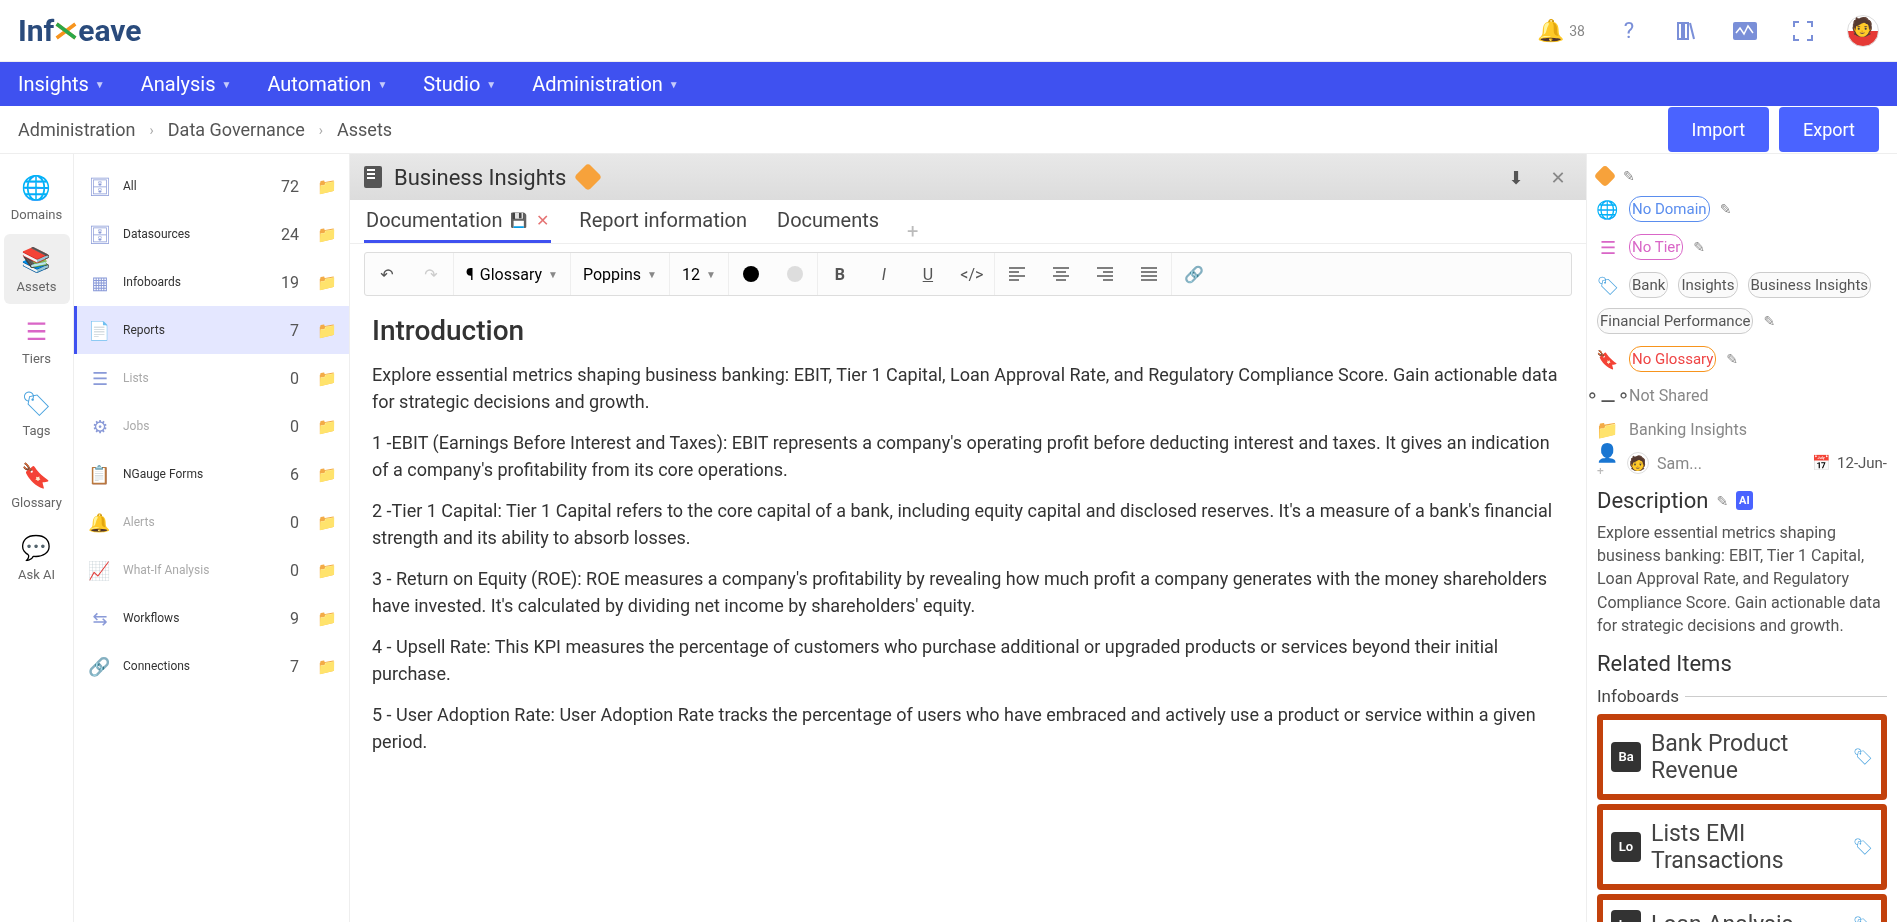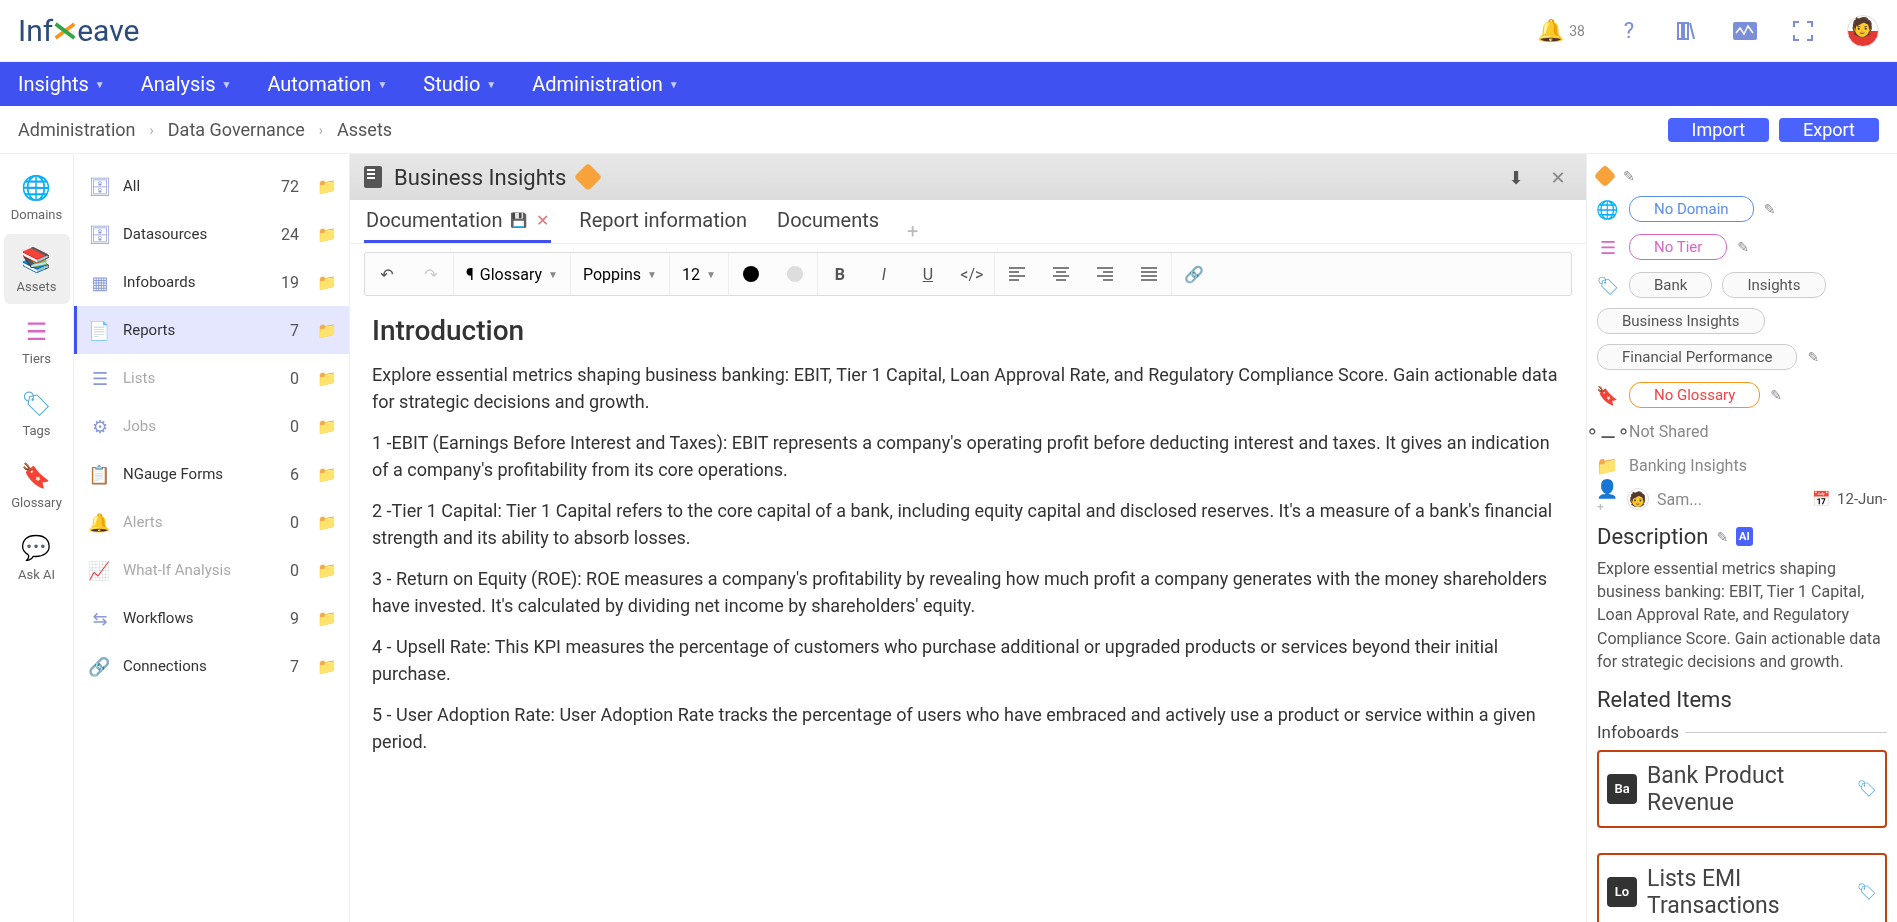--- a/index.html
+++ b/index.html
@@ -1,45 +1,45 @@
 <!DOCTYPE html>
 <html><head>
 <meta charset="utf-8">
 <style>
 *{box-sizing:border-box;margin:0;padding:0;font-family:-apple-system,BlinkMacSystemFont,"Segoe UI",Roboto,Arial,sans-serif}
 body{width:1897px;height:922px;background:#fff;overflow:hidden;transform-origin:0 0}
 .header{height:62px;display:flex;align-items:center;padding:0 18px;border-bottom:1px solid #eee}
-.logo{font-size:30px;font-weight:400;display:flex;align-items:center;gap:0}
+.logo{font-size:30px;font-weight:700;display:flex;align-items:center;gap:0}
 .logo .i{color:#2a4b7c}
 .logo-icon{display:inline-flex;width:28px;height:28px;position:relative;margin:0 -2px}
 .header-right{margin-left:auto;display:flex;align-items:center;gap:30px;color:#7a8fd8}
 .hdr-ico{width:28px;height:28px;display:inline-flex;align-items:center;justify-content:center;font-size:22px;cursor:pointer}
 .notif{display:flex;align-items:center;gap:4px}
 .notif .cnt{font-size:14px;color:#888}
 .avatar{width:32px;height:32px;border-radius:50%;background:linear-gradient(#fff 50%,#e53935 50%);border:1px solid #ddd;display:flex;align-items:flex-start;justify-content:center;font-size:18px}
 .nav{height:44px;background:#3f51f0;display:flex;align-items:center;padding:0 18px;gap:36px}
 .nav-item{color:#fff;font-size:20px;display:flex;align-items:center;gap:6px;cursor:pointer}
 .nav-item .caret{font-size:10px;opacity:.7}
 .subhdr{height:48px;display:flex;align-items:center;padding:0 18px;border-bottom:1px solid #eee}
 .crumbs{display:flex;align-items:center;gap:14px;font-size:18px;color:#555}
 .crumb{cursor:pointer}
 .chev{color:#aaa;font-size:14px}
 .subhdr-btns{margin-left:auto;display:flex;gap:10px}
-.btn{height:24px;padding:0 24px;border-radius:4px;background:#4a63ff;color:#fff;font-size:18px;border:none;cursor:pointer}
+.btn{height:45px;padding:0 24px;border-radius:4px;background:#4a63ff;color:#fff;font-size:18px;border:none;cursor:pointer}
 .main{display:flex;height:768px}
 .rail{width:74px;border-right:1px solid #eee;display:flex;flex-direction:column;align-items:center;padding-top:8px;gap:2px}
 .rail-item{width:66px;height:70px;display:flex;flex-direction:column;align-items:center;justify-content:center;gap:4px;font-size:13px;color:#666;border-radius:6px;cursor:pointer}
 .rail-item.active{background:#efefef}
 .rail-ico{width:30px;height:30px;display:flex;align-items:center;justify-content:center;font-size:24px}
 .assetlist{width:276px;border-right:1px solid #eee;padding:8px 0}
 .al-row{height:48px;display:flex;align-items:center;padding:0 12px;gap:12px;cursor:pointer;border-left:3px solid transparent}
 .al-row.active{background:#e4e7ff;border-left-color:#3f51f0}
 .al-row.muted{color:#aaa}
 .al-ico{width:22px;height:22px;display:flex;align-items:center;justify-content:center;color:#8a9ad8;font-size:18px}
-.al-label{font-size:15px;color:#333;flex:1}
+.al-label{font-size:12px;color:#333;flex:1}
 .al-row.muted .al-label{color:#aaa}
 .al-count{font-size:16px;color:#555;margin-right:6px}
 .al-fold{color:#bbb;font-size:16px}
 .content{flex:1;display:flex;flex-direction:column;border-right:1px solid #eee}
 .titlebar{height:46px;background:linear-gradient(#e8e8e8,#dcdcdc);display:flex;align-items:center;padding:0 14px;gap:12px}
 .title-ico{width:18px;height:22px;background:#555;border-radius:2px;position:relative}
 .title-ico::after{content:"";position:absolute;top:3px;left:3px;width:8px;height:2px;background:#fff;box-shadow:0 4px 0 #fff,0 8px 0 #fff}
 .title-txt{font-size:22px;color:#333}
 .badge-orange{width:20px;height:20px;background:#f7a23b;border-radius:4px;transform:rotate(45deg)}
 .titlebar-right{margin-left:auto;display:flex;gap:14px;color:#666}
@@ -56,33 +56,33 @@
 .tb-sel{padding:0 12px;height:100%;display:flex;align-items:center;gap:6px;font-size:16px;cursor:pointer}
 .tb-sel .caret{font-size:10px;color:#888}
 .tb-dot{width:16px;height:16px;border-radius:50%;background:#000}
 .tb-dot.dis{background:#ddd}
 .editor{padding:18px 22px;overflow:auto;flex:1}
 .editor h2{font-size:28px;font-weight:500;margin-bottom:14px;color:#333}
 .editor p{font-size:18px;line-height:1.5;margin-bottom:14px;color:#333}
 .sidepanel{width:310px;padding:8px 10px;overflow:auto}
 .sp-row{display:flex;align-items:center;gap:10px;padding:6px 0;flex-wrap:wrap}
 .sp-ico{width:22px;height:22px;display:flex;align-items:center;justify-content:center;font-size:18px}
-.pill{padding:3px 24px;border-radius:12px;font-size:15px;border:1px solid}
+.pill{padding:3px 2px;border-radius:12px;font-size:15px;border:1px solid}
 .pill-blue{border-color:#5a8dee;color:#5a8dee}
 .pill-pink{border-color:#d966c7;color:#d966c7}
 .pill-orange{border-color:#f7941d;color:#ef4444}
 .pill-gray{border-color:#ccc;color:#555;background:#fafafa}
 .edit-ico{color:#888;font-size:14px;cursor:pointer}
 .sp-label{font-size:16px;color:#888}
 .sp-h{font-size:22px;color:#333;margin:8px 0;display:flex;align-items:center;gap:8px}
 .ai-badge{background:#4a63ff;color:#fff;font-size:11px;padding:3px;border-radius:3px;font-weight:700}
 .sp-desc{font-size:16px;color:#555;line-height:1.45}
 .sp-subh{font-size:17px;color:#444;margin:10px 0 8px;position:relative}
 .sp-subh::after{content:"";position:absolute;top:50%;left:88px;right:0;height:1px;background:#ccc}
-.ri-item{display:flex;align-items:center;gap:10px;padding:10px 8px;border:2px solid #c2410c;border-radius:4px;margin-bottom:25px;cursor:pointer}
+.ri-item{display:flex;align-items:center;gap:10px;padding:10px 8px;border:6px solid #c2410c;border-radius:4px;margin-bottom:4px;cursor:pointer}
 .ri-badge{width:30px;height:30px;background:#333;color:#fff;font-size:13px;display:flex;align-items:center;justify-content:center;border-radius:4px;font-weight:600}
 .ri-label{font-size:23px;color:#444;flex:1}
 .ri-tag{color:#4aa3df;font-size:16px}
 .user-row{display:flex;align-items:center;gap:8px;padding:6px 0}
 .user-av{width:22px;height:22px;border-radius:50%;background:#fff;border:1px solid #ddd;font-size:14px;display:flex;align-items:center;justify-content:center}
 </style>
 </head>
 <body>
 
 <div class="header">

